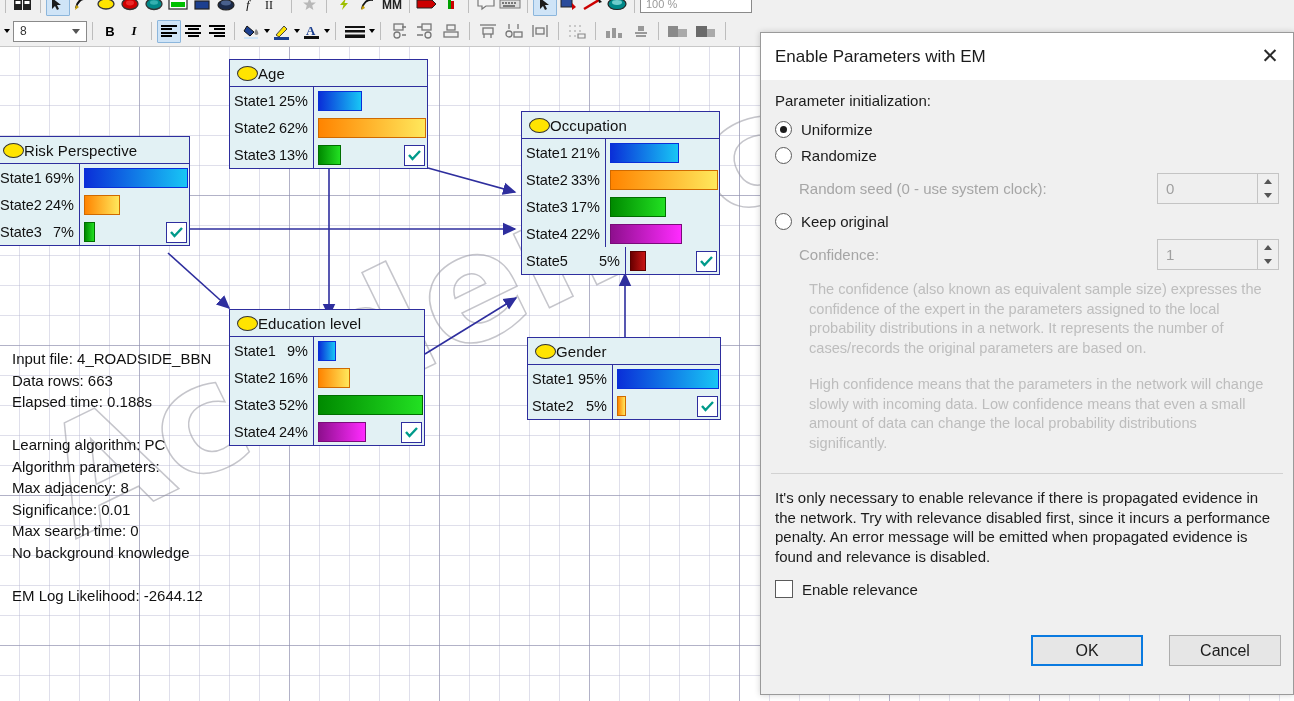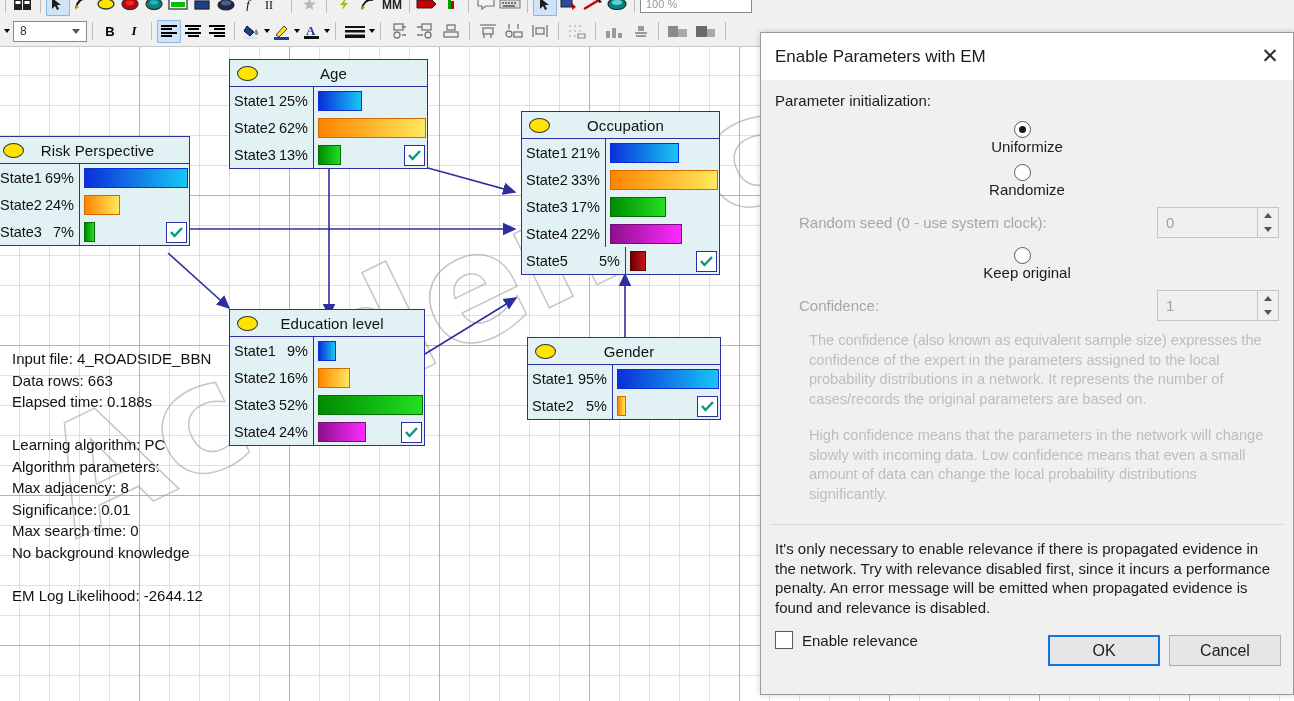--- a/index.html
+++ b/index.html
@@ -53,21 +53,21 @@
   
   #edges{position:absolute;left:0;top:0;width:1294px;height:655px;pointer-events:none;}
 
   
   .node{position:absolute;border:1.5px solid #2e2e9e;background:#e2f1f4;box-sizing:border-box;
         font-size:15px;color:#111;}
   .node-hdr{height:27px;display:flex;align-items:center;border-bottom:1.5px solid #2e2e9e;
         background:#e2f1f4;position:relative;box-sizing:border-box;}
   .node-bulb{width:19px;height:13px;border-radius:50%;background:#ffe400;border:1.5px solid #333;
         margin-left:7px;flex:none;}
-  .node-title{flex:1;text-align:center;font-size:15px;color:#111;padding-right:18px;
+  .node-title{flex:1;text-align:left;font-size:15px;color:#111;padding-right:18px;
         white-space:nowrap;letter-spacing:.1px;}
   .node-body{position:relative;}
   .srow{display:flex;align-items:center;height:27px;box-sizing:border-box;}
   .slabel{width:88px;flex:none;display:flex;justify-content:space-between;align-items:center;
         padding:0 5px 0 4px;box-sizing:border-box;border-right:1.5px solid #2e2e9e;height:27px;
         font-size:14.5px;color:#111;}
   .sname{white-space:nowrap;}
   .spct{white-space:nowrap;}
   .sbarwrap{flex:1;height:27px;display:flex;align-items:center;padding-left:4px;box-sizing:border-box;}
   .sbar{height:20px;box-sizing:border-box;}
@@ -83,21 +83,21 @@
   #dialog{position:absolute;left:760px;top:32px;width:534px;height:663px;
      background:#f0f0f0;border:1px solid #9a9a9a;box-sizing:border-box;z-index:50;
      box-shadow:0 0 6px rgba(0,0,0,.18);}
   #dlg-title-bar{height:47px;background:#ffffff;display:flex;align-items:center;
      justify-content:space-between;padding:0 0 0 14px;box-sizing:border-box;}
   #dlg-title{font-size:17px;color:#1b1b1b;}
   #dlg-close{width:46px;height:46px;display:flex;align-items:center;justify-content:center;
      font-size:21px;color:#2b2b2b;line-height:1;font-family:"DejaVu Sans",sans-serif;}
   #dlg-body{padding:12px 14px 0 14px;box-sizing:border-box;}
   .dlg-lbl{font-size:15px;color:#1b1b1b;margin-bottom:12px;}
-  .radio-row{display:flex;align-items:center;margin-bottom:9px;flex-direction:column;}
+  .radio-row{display:flex;align-items:center;margin-bottom:9px;}
   .radio{width:15px;height:15px;border-radius:50%;border:1.5px solid #5a5a5a;background:#fff;
      flex:none;margin-right:9px;display:flex;align-items:center;justify-content:center;}
   .radio .dot{width:7px;height:7px;border-radius:50%;background:#1b1b1b;}
   .radio-lbl{font-size:15px;color:#1b1b1b;}
   .sub-row{display:flex;align-items:center;margin:0 0 9px 24px;}
   .sub-lbl{font-size:15px;color:#a6a6a6;flex:1;}
   .spin{width:122px;height:31px;background:#efefef;border:1px solid #c4c4c4;box-sizing:border-box;
      display:flex;align-items:center;flex:none;}
   .spin-val{flex:1;font-size:15px;color:#a0a0a0;padding-left:8px;}
   .spin-btns{width:20px;height:29px;border-left:1px solid #c4c4c4;display:flex;flex-direction:column;}
@@ -106,21 +106,21 @@
      border-bottom:5px solid #555;}
   .spin-dn{width:0;height:0;border-left:4px solid transparent;border-right:4px solid transparent;
      border-top:5px solid #555;}
   .helptext{font-size:14.6px;color:#bdbdbd;line-height:19.5px;margin:10px 0 0 34px;max-width:455px;}
   .helptext.second{margin-top:17px;}
   #dlg-divider{height:1px;background:#d2d2d2;margin:20px 10px 0 10px;}
   #relevance-text{font-size:15px;color:#1b1b1b;line-height:19.5px;margin:14px 14px 0 14px;}
   #relevance-check{display:flex;align-items:center;margin:14px 0 0 14px;}
   .cbox{width:16px;height:16px;border:1.5px solid #5a5a5a;background:#fff;flex:none;margin-right:9px;}
   #relevance-check .lbl{font-size:15px;color:#1b1b1b;}
-  #dlg-buttons{position:absolute;right:12px;bottom:28px;display:flex;gap:9px;}
+  #dlg-buttons{position:absolute;right:12px;bottom:28px;display:flex;gap:26px;}
   .dbtn{width:112px;height:31px;background:#e6e6e6;border:1px solid #adadad;box-sizing:border-box;
      display:flex;align-items:center;justify-content:center;font-size:16px;color:#1b1b1b;}
   .dbtn.primary{border:2px solid #0a7ae0;background:#e6e6e6;}
 </style>
 </head>
 <body>
 
 <div id="toolbars">
 
   <div class="tbrow" id="tbrow1">

